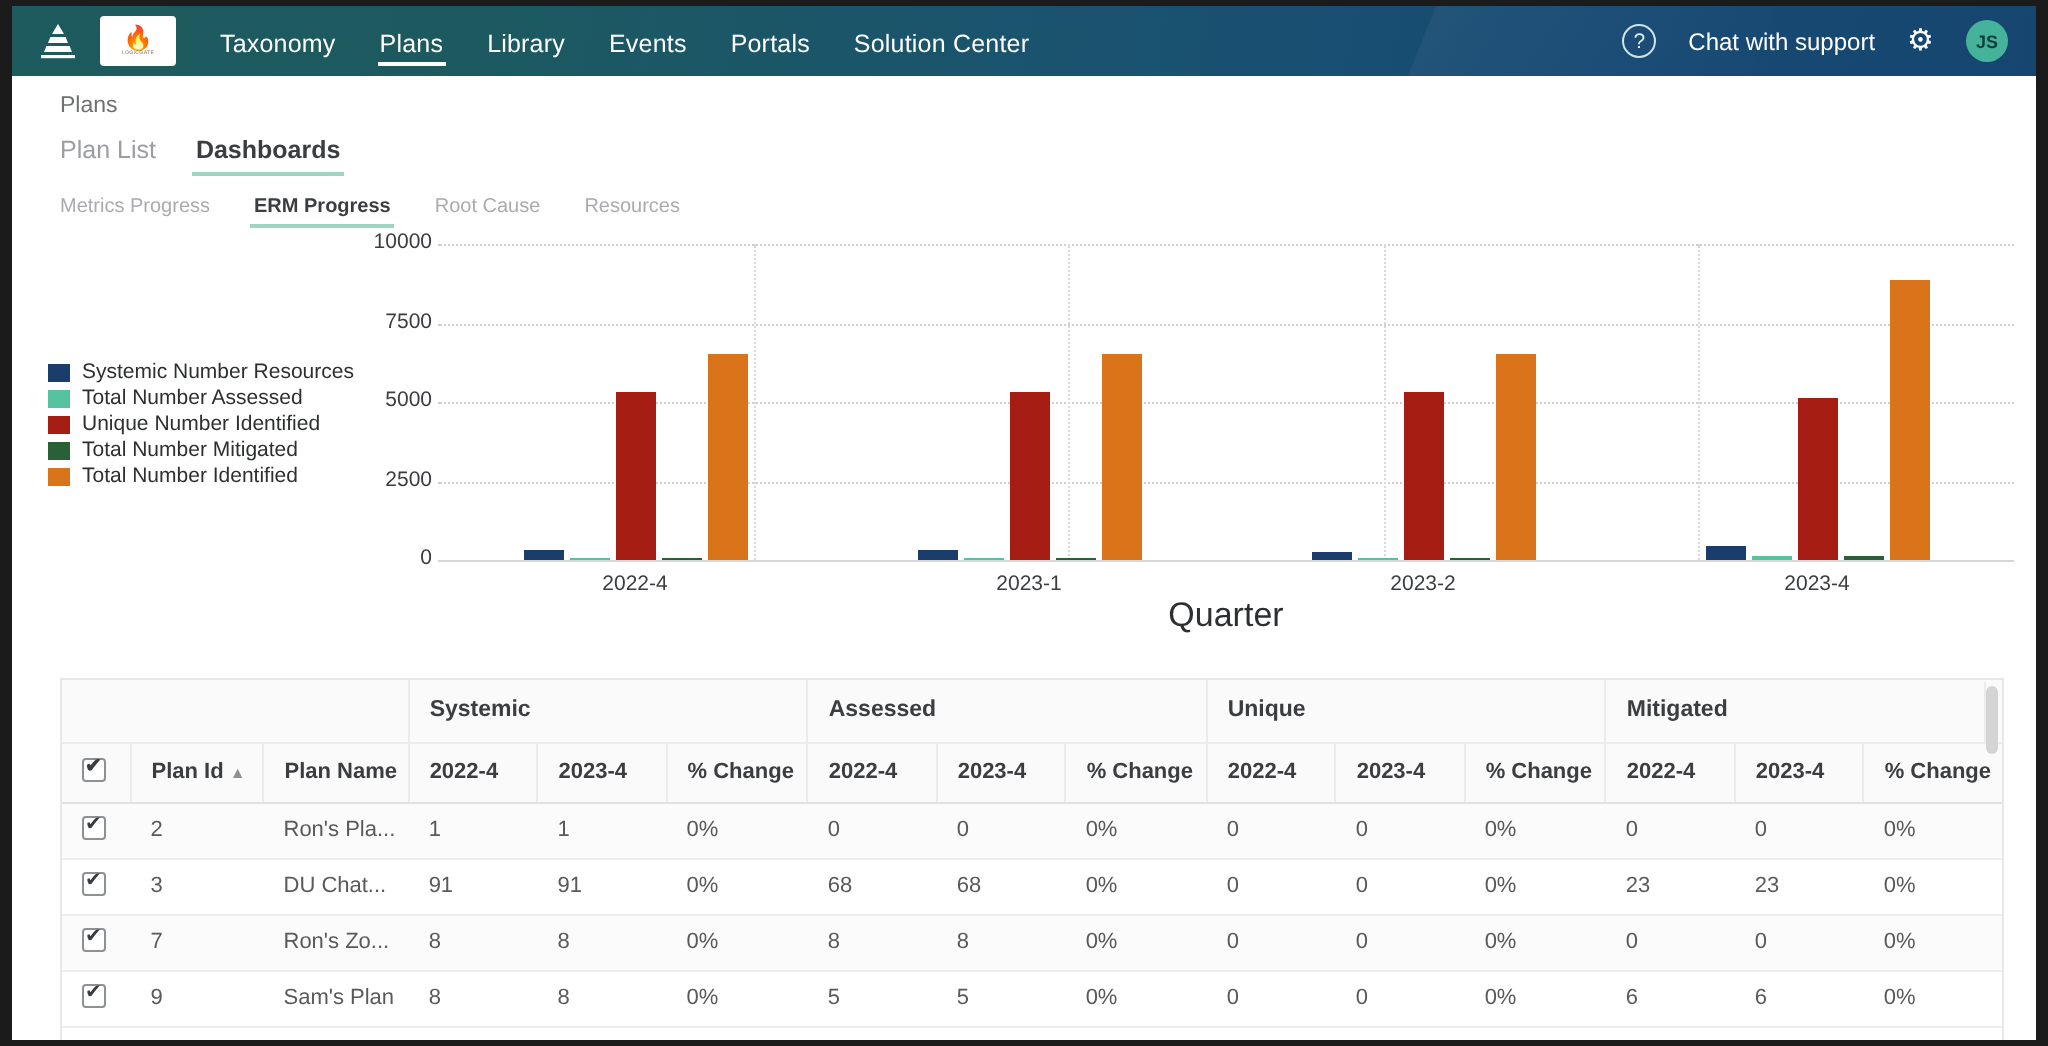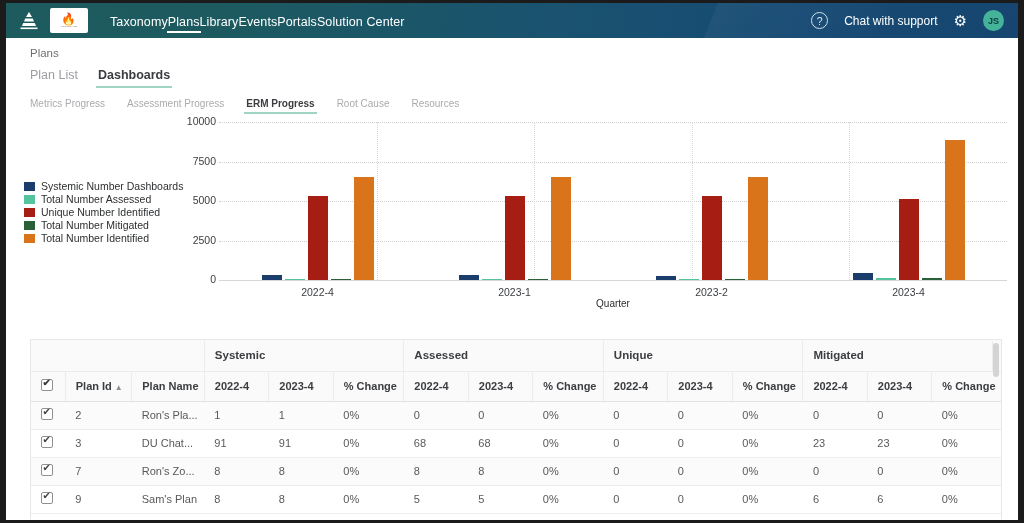--- a/index.html
+++ b/index.html
@@ -36,21 +36,21 @@
   }
   .pyramid { width: 22px; height: 20px; position: relative; flex: none; margin-right: 10px; }
   .pyramid svg { display:block; }
   .logo-card {
     width: 38px; height: 25px; background:#fff; border-radius:2px;
     display:flex; flex-direction:column; align-items:center; justify-content:center;
     flex:none; margin-right: 22px;
   }
   .logo-card .flame { font-size: 12px; line-height: 11px; color:#e2701e; }
   .logo-card .lw { font-size: 2.5px; color:#8b6a4a; letter-spacing:.2px; }
-  .nav-items { display:flex; align-items:flex-end; }
+  .nav-items { display:flex; align-items:flex-end; gap: 22px; }
   .nav-item {
     color:#ffffff; font-size: 12.5px; letter-spacing:.1px;
     padding: 9px 0 7px 0; position: relative; cursor: pointer; white-space: nowrap;
   }
   .nav-item.active::after {
     content:""; position:absolute; left:-1px; right:-1px; bottom:3px; height:1.5px; background:#ffffff;
   }
   .nav-right { margin-left:auto; display:flex; align-items:center; gap: 16px; padding-right: 14px; }
   .help-circle {
     width:17px; height:17px; border:1.4px solid #cfe2e8; border-radius:50%;
@@ -98,21 +98,21 @@
 
   .groups { position:absolute; left:0; right:0; bottom:0; height:158px; display:flex; }
   .group { flex:1; display:flex; align-items:flex-end; justify-content:center; gap:3px; position:relative; }
   .bar { width: 20px; }
   .xlabel {
     position:absolute; bottom:-18px; left:0; right:0; text-align:center;
     font-size: 10.5px; color:#3b3d40;
   }
   .axis-title {
     position:absolute; left: 213px; width: 788px; top: 176px; text-align:center;
-    font-size: 10px; color:#2d2f31;
+    font-size: 17px; color:#2d2f31;
   }
 
   
   .table-wrap {
     position:absolute; left:24px; right:16px; top:336px; bottom:0;
     background:#fff; border:1px solid #e6e7e8; border-bottom:none; overflow:hidden;
   }
   table { border-collapse: collapse; width: 972px; table-layout: fixed; }
   thead .grp th {
     height: 31px; font-size: 11.5px; color:#3b3d40; text-align:left;
@@ -196,31 +196,30 @@
     <span>Plans</span>
   </div>
 
   <div class="tabs-1">
     <div class="tab1">Plan List</div>
     <div class="tab1 active">Dashboards</div>
   </div>
 
   <div class="tabs-2">
     <div class="tab2">Metrics Progress</div>
-    <div class="tab2">Assessment Progress</div>
     <div class="tab2 active">ERM Progress</div>
     <div class="tab2">Root Cause</div>
     <div class="tab2">Resources</div>
   </div>
 
   <div class="chart-wrap">
     <div class="legend" id="legend">
         <div class="legend-row">
           <span class="legend-sw" style="background: rgb(27, 61, 107);"></span>
-          <span class="legend-tx">Systemic Number Dashboards</span>
+          <span class="legend-tx">Systemic Number Resources</span>
         </div>
         <div class="legend-row">
           <span class="legend-sw" style="background: rgb(86, 195, 160);"></span>
           <span class="legend-tx">Total Number Assessed</span>
         </div>
         <div class="legend-row">
           <span class="legend-sw" style="background: rgb(165, 29, 19);"></span>
           <span class="legend-tx">Unique Number Identified</span>
         </div>
         <div class="legend-row">

